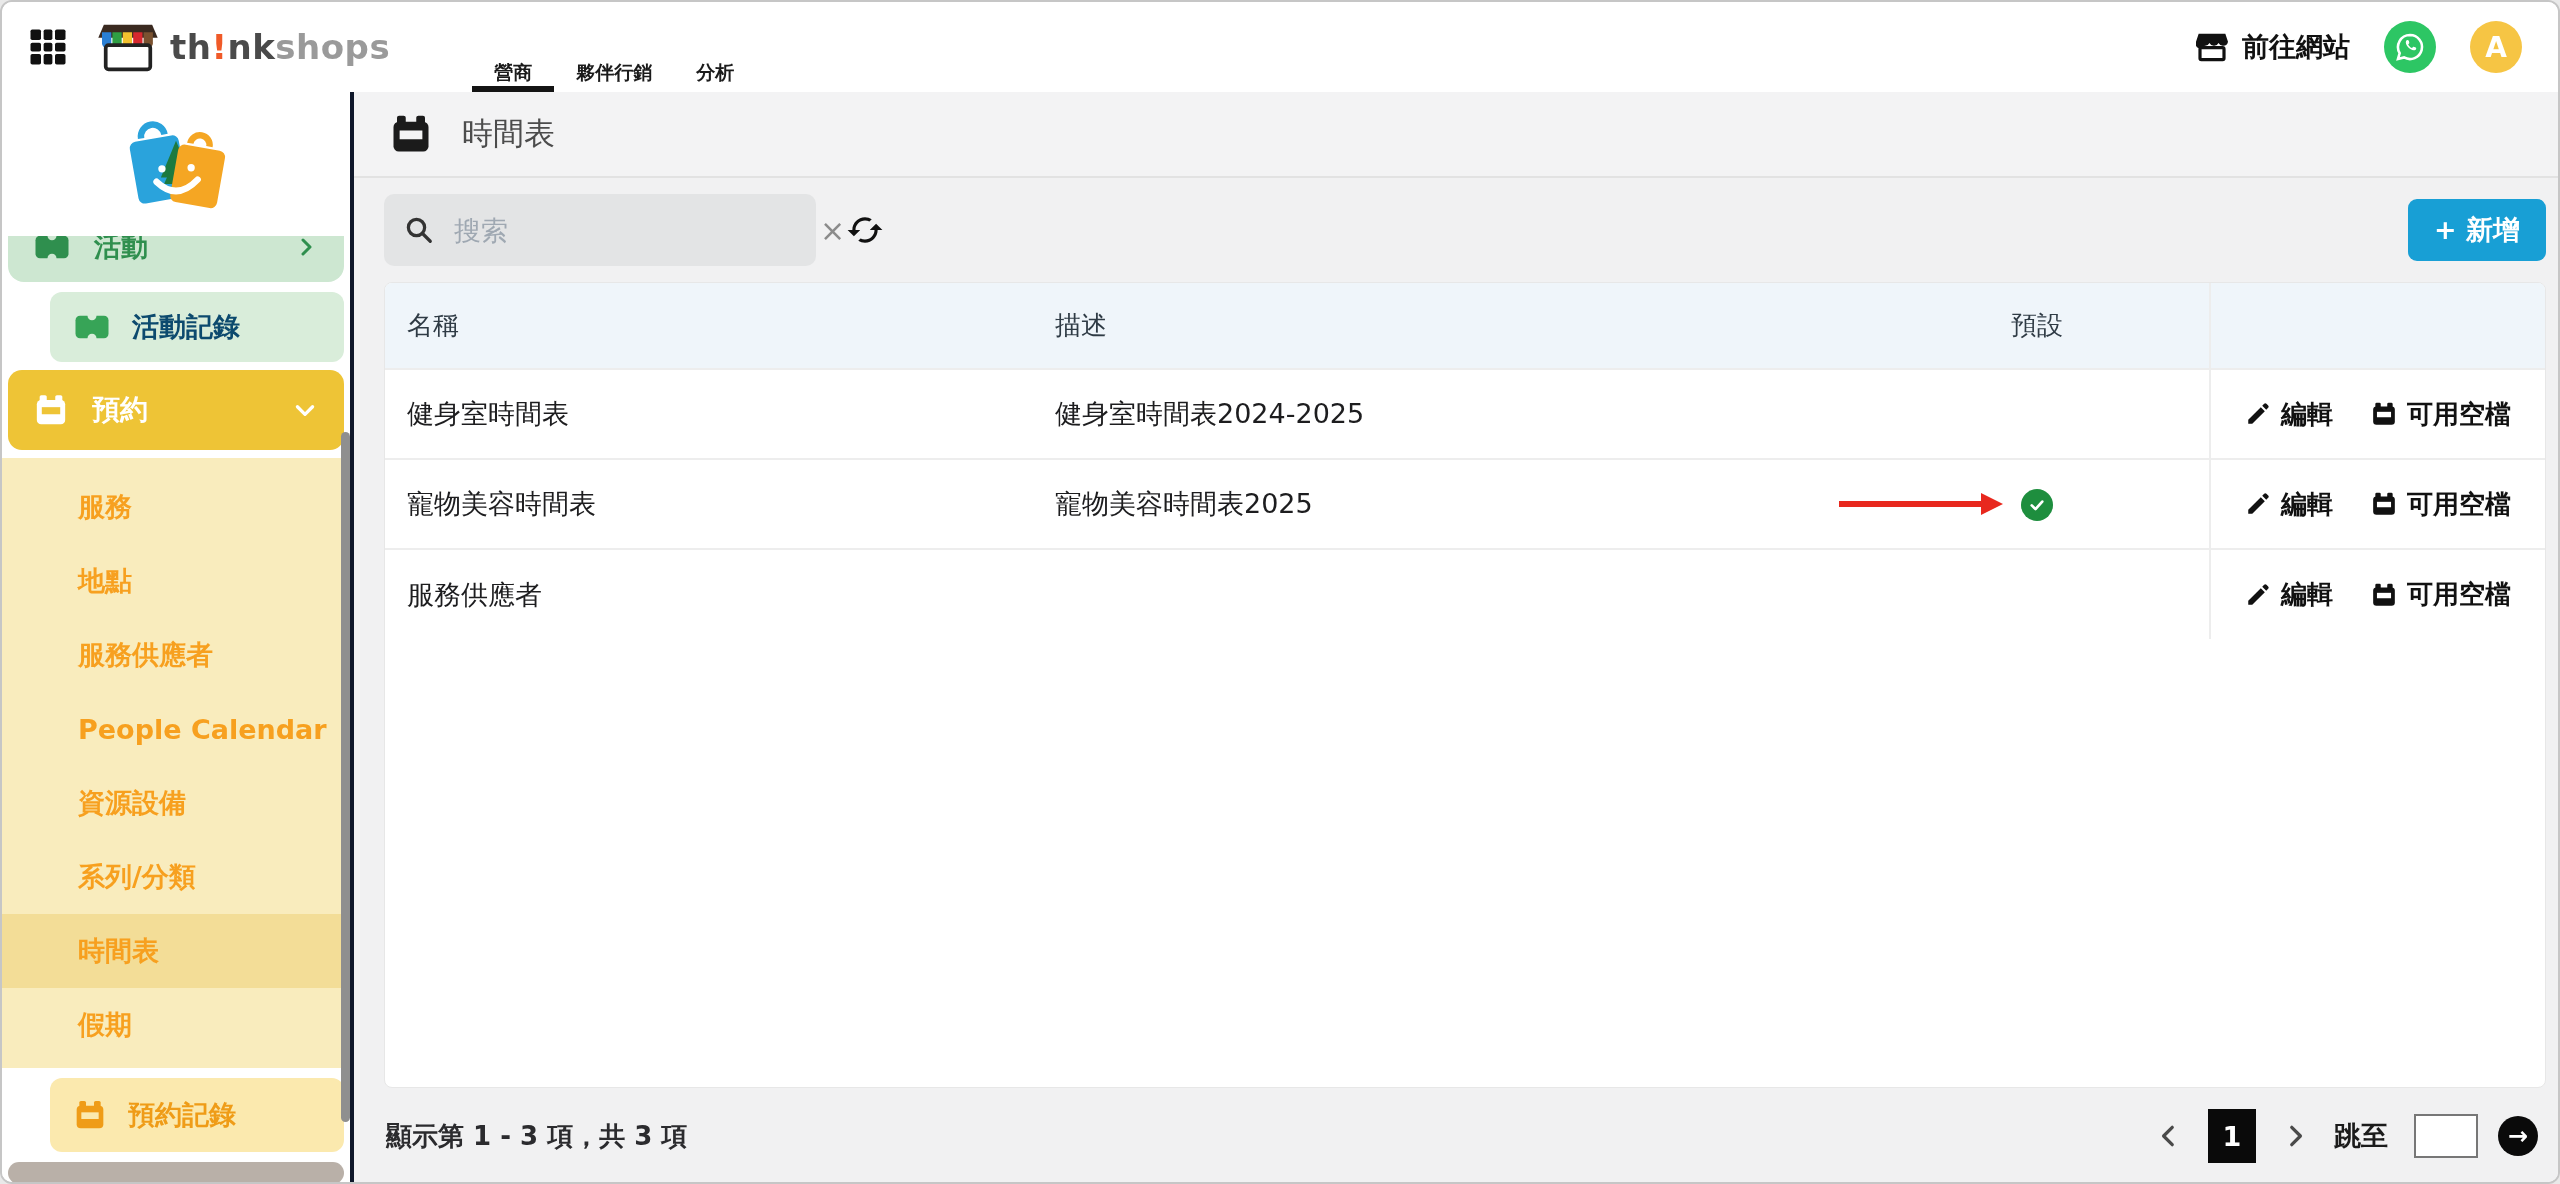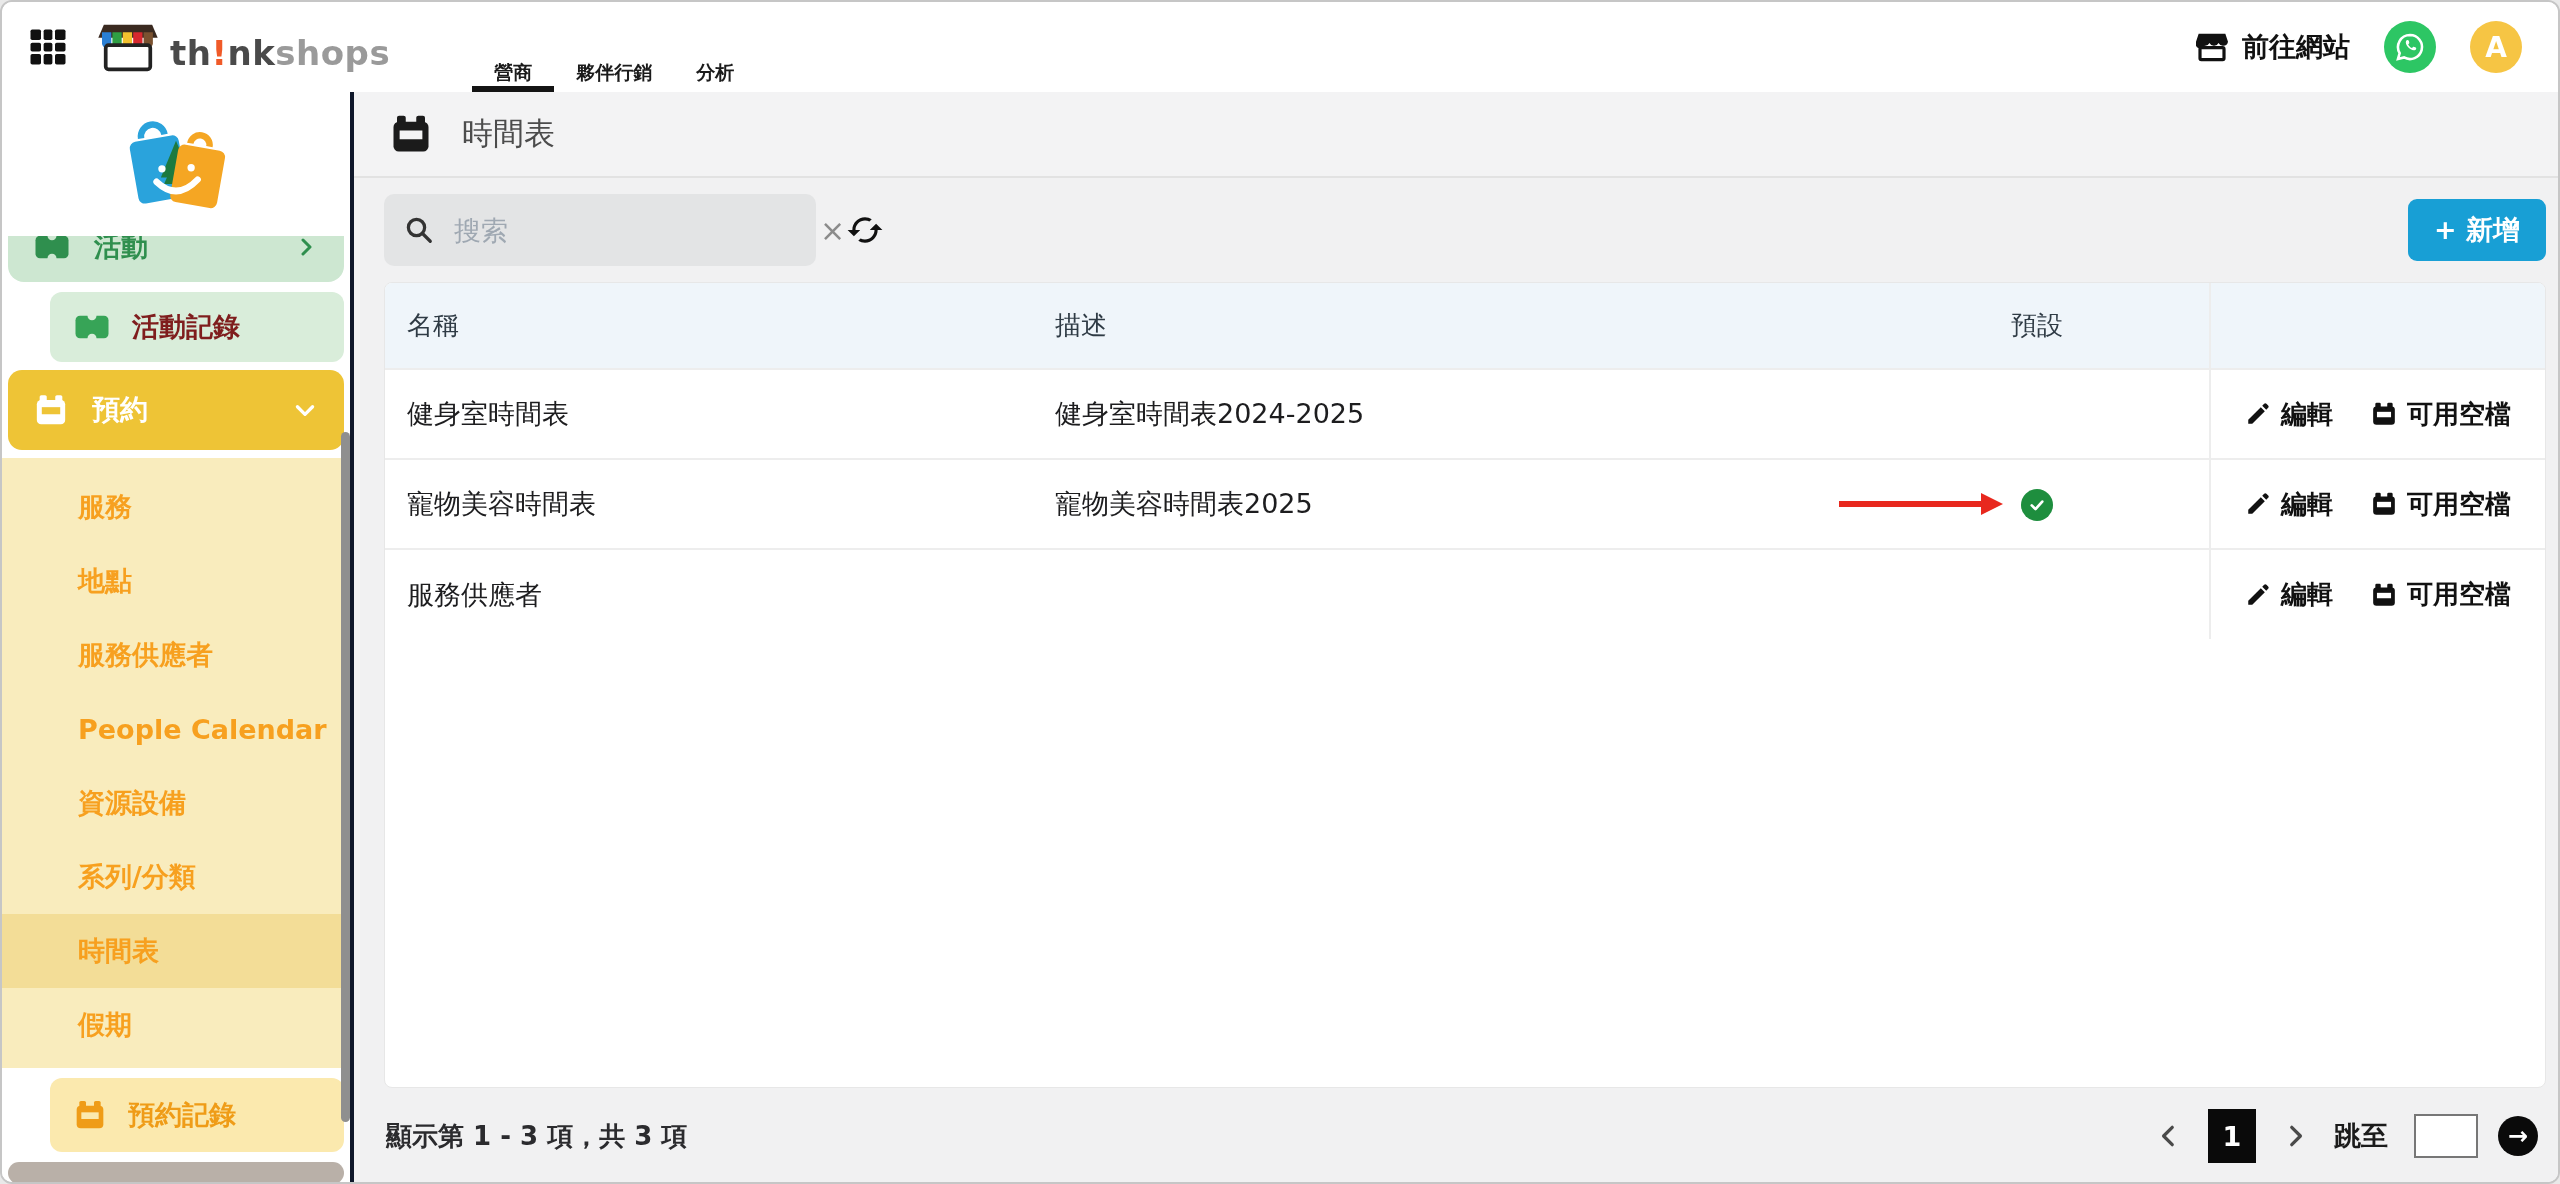--- a/index.html
+++ b/index.html
@@ -7,21 +7,21 @@
   body { font-family:"DejaVu Sans","Liberation Sans",sans-serif; }
   .screen{
     position:relative; width:2560px; height:1184px; background:#fff;
     border:2px solid #c6c6c6; border-radius:12px; overflow:hidden;
   }
 
   
   .topbar{ height:90px; background:#fff; display:flex; align-items:stretch; padding:0 0 0 24px; }
   .topbar-left{ display:flex; align-items:center; gap:26px; }
   .grid-btn{ width:44px; height:44px; display:flex; align-items:center; justify-content:center; cursor:pointer; }
-  .brand{ display:flex; align-items:flex-end; gap:10px; }
+  .brand{ display:flex; align-items:center; gap:10px; }
   .brand-word{ font-size:34px; font-weight:600; letter-spacing:0.5px; }
   .brand-word .b1{ color:#4a4a4a; } .brand-word .bang{ color:#f05a28; }
   .brand-word .b2{ color:#4a4a4a; } .brand-word .b3{ color:#9a9a9a; }
   .tabs{ display:flex; margin-left:82px; }
   .tab{ display:flex; align-items:flex-end; padding:0 22px; font-size:19px; font-weight:700; color:#1b1b1b;
         border-bottom:6px solid transparent; cursor:pointer;margin-top:36px; }
   .tab.active{ border-bottom-color:#141414; }
   .topbar-right{ margin-left:auto; display:flex; align-items:center; gap:34px; padding-right:36px; }
   .site-link{ display:flex; align-items:center; gap:14px; font-size:27px; font-weight:700; color:#111; cursor:pointer; }
   .wa-circle{ width:52px; height:52px; border-radius:50%; background:#2dc664; display:flex; align-items:center; justify-content:center; cursor:pointer; }
@@ -33,21 +33,21 @@
 
   
   .sidebar{ position:relative; width:352px; background:#fff; flex:none; border-right:4px solid #0f172a; }
   .side-logo{ height:130px; display:flex; align-items:center; justify-content:center; margin-top:14px; }
   .sitem{ display:flex; align-items:center; cursor:pointer; }
   .item-activity{ margin:0 6px; height:46px; background:#cde7d1; border-radius:0 0 16px 16px; overflow:hidden; padding:0 26px; }
   .item-activity .clip{ display:flex; align-items:center; gap:24px; width:100%; transform:translateY(-12px); }
   .item-activity .lbl{ color:#2f8f4e; font-size:27px; font-weight:700; }
   .item-activity .chev{ margin-left:auto; color:#2f8f4e; }
   .item-activity-log{ margin:10px 6px 0 48px; height:70px; background:#d9edda; border-radius:12px; padding:0 24px; gap:22px; }
-  .item-activity-log .lbl{ color:#7f1d1d; font-size:27px; font-weight:700; }
+  .item-activity-log .lbl{ color:#0c4a6e; font-size:27px; font-weight:700; }
   .item-booking{ margin:8px 6px 0; height:80px; background:#eec436; border-radius:14px; padding:0 26px; gap:24px; }
   .item-booking .lbl{ color:#fff; font-size:28px; font-weight:700; }
   .item-booking .chev{ margin-left:auto; color:#fff; }
   .submenu{ margin-top:8px; background:#f9ecbd; padding:12px 0 6px; }
   .subitem{ height:74px; display:flex; align-items:center; padding-left:76px; font-size:27px; font-weight:700; color:#f7a01f; cursor:pointer; }
   .subitem.active{ background:#f3dd97; }
   .item-booking-log{ margin:10px 6px 0 48px; height:74px; background:#fbe9ae; border-radius:12px; padding:0 24px; gap:22px; }
   .item-booking-log .lbl{ color:#ef9c17; font-size:27px; font-weight:700; }
   .h-scrollbar{ margin:10px 6px 0; height:22px; background:#b9b0a8; border-radius:11px; cursor:pointer; }
   .v-scrollbar{ position:absolute; right:0; top:340px; width:9px; height:690px; background:#8f8f8f; border-radius:5px; cursor:pointer; }

